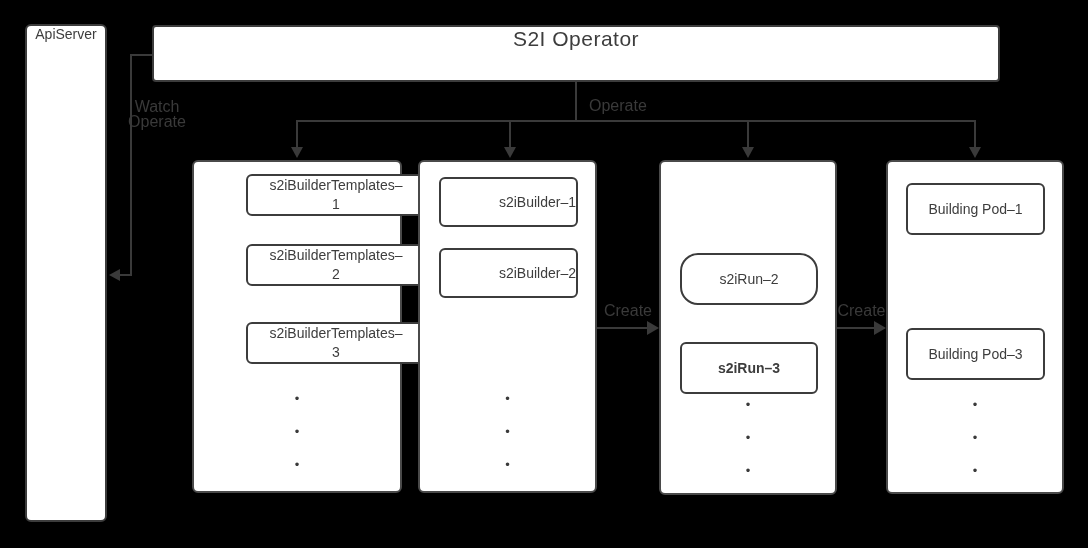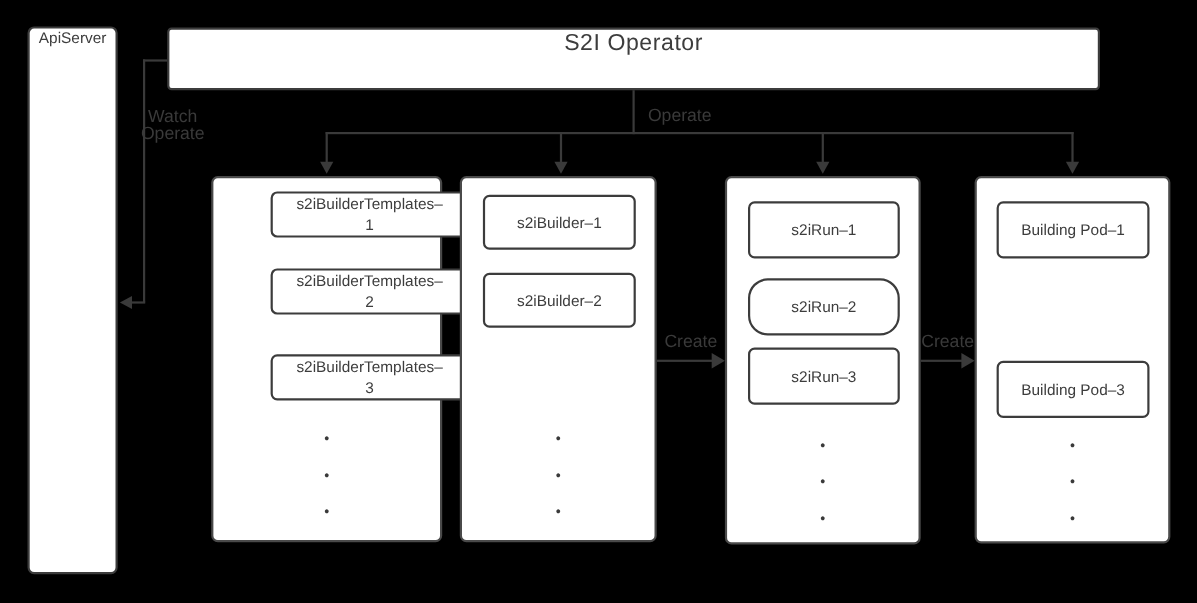--- a/index.html
+++ b/index.html
@@ -25,24 +25,24 @@
   .panel-4 { left:886px; top:160px; width:178px; height:334px; }
   .card {
     position:absolute; background:#ffffff; border:2px solid #3c3c3c;
     border-radius:6px; box-sizing:border-box; color:#3d3d3d; font-size:14px;
     display:flex; flex-direction:column; align-items:center; justify-content:center;
     text-align:center; line-height:19px;
   }
   .card span:empty { display:none; }
   .panel-1 .card { left:11px; width:180px; height:42px;margin-left:41px; }
   .panel-1 .card.r1 { top:12px; } .panel-1 .card.r2 { top:82px; } .panel-1 .card.r3 { top:160px; }
-  .panel-2 .card { left:19px; width:139px; height:50px; }
+  .panel-2 .card { left:19px; width:139px; height:50px;align-items:flex-end; }
   .panel-2 .card.r1 { top:15px; } .panel-2 .card.r2 { top:86px; } .panel-2 .card.r3 { top:160px; }
   .panel-3 .card { left:19px; width:138px; height:52px; }
-  .panel-3 .card.r1 { top:21px; } .panel-3 .card.r2 { top:91px;border-radius:18px; } .panel-3 .card.r3 { top:154px; }
+  .panel-3 .card.r1 { top:21px; } .panel-3 .card.r2 { top:91px;border-radius:18px; } .panel-3 .card.r3 { top:180px;font-weight:bold; }
   .panel-4 .card { left:18px; width:139px; height:52px; }
   .panel-4 .card.r1 { top:21px; } .panel-4 .card.r2 { top:91px; } .panel-4 .card.r3 { top:166px; }
   .dots {
     position:absolute; left:0; right:0; display:flex; flex-direction:column;
     align-items:center; color:#3a3a3a; font-size:13px;
   }
   .dots span { line-height:33px; }
   .panel-1 .dots, .panel-2 .dots { top:220px; }
   .panel-3 .dots, .panel-4 .dots { top:226px; }
   .line { position:absolute; background:#3a3a3a; }
@@ -128,23 +128,20 @@
       <span>•</span>
       <span>•</span>
     </div>
   </div>
 
   <div class="line" style="left:597px; top:327px; width:51px; height:2px;"></div>
   <div class="arrow-right" style="left:647px; top:321px;"></div>
   <div class="edge-label select-label">Create</div>
 
   <div class="panel panel-3">
-    <div class="card r1">
-      <span>s2iRun–1</span>
-    </div>
     <div class="card r2">
       <span>s2iRun–2</span>
     </div>
     <div class="card r3">
       <span>s2iRun–3</span>
     </div>
     <div class="dots">
       <span>•</span>
       <span>•</span>
       <span>•</span>

